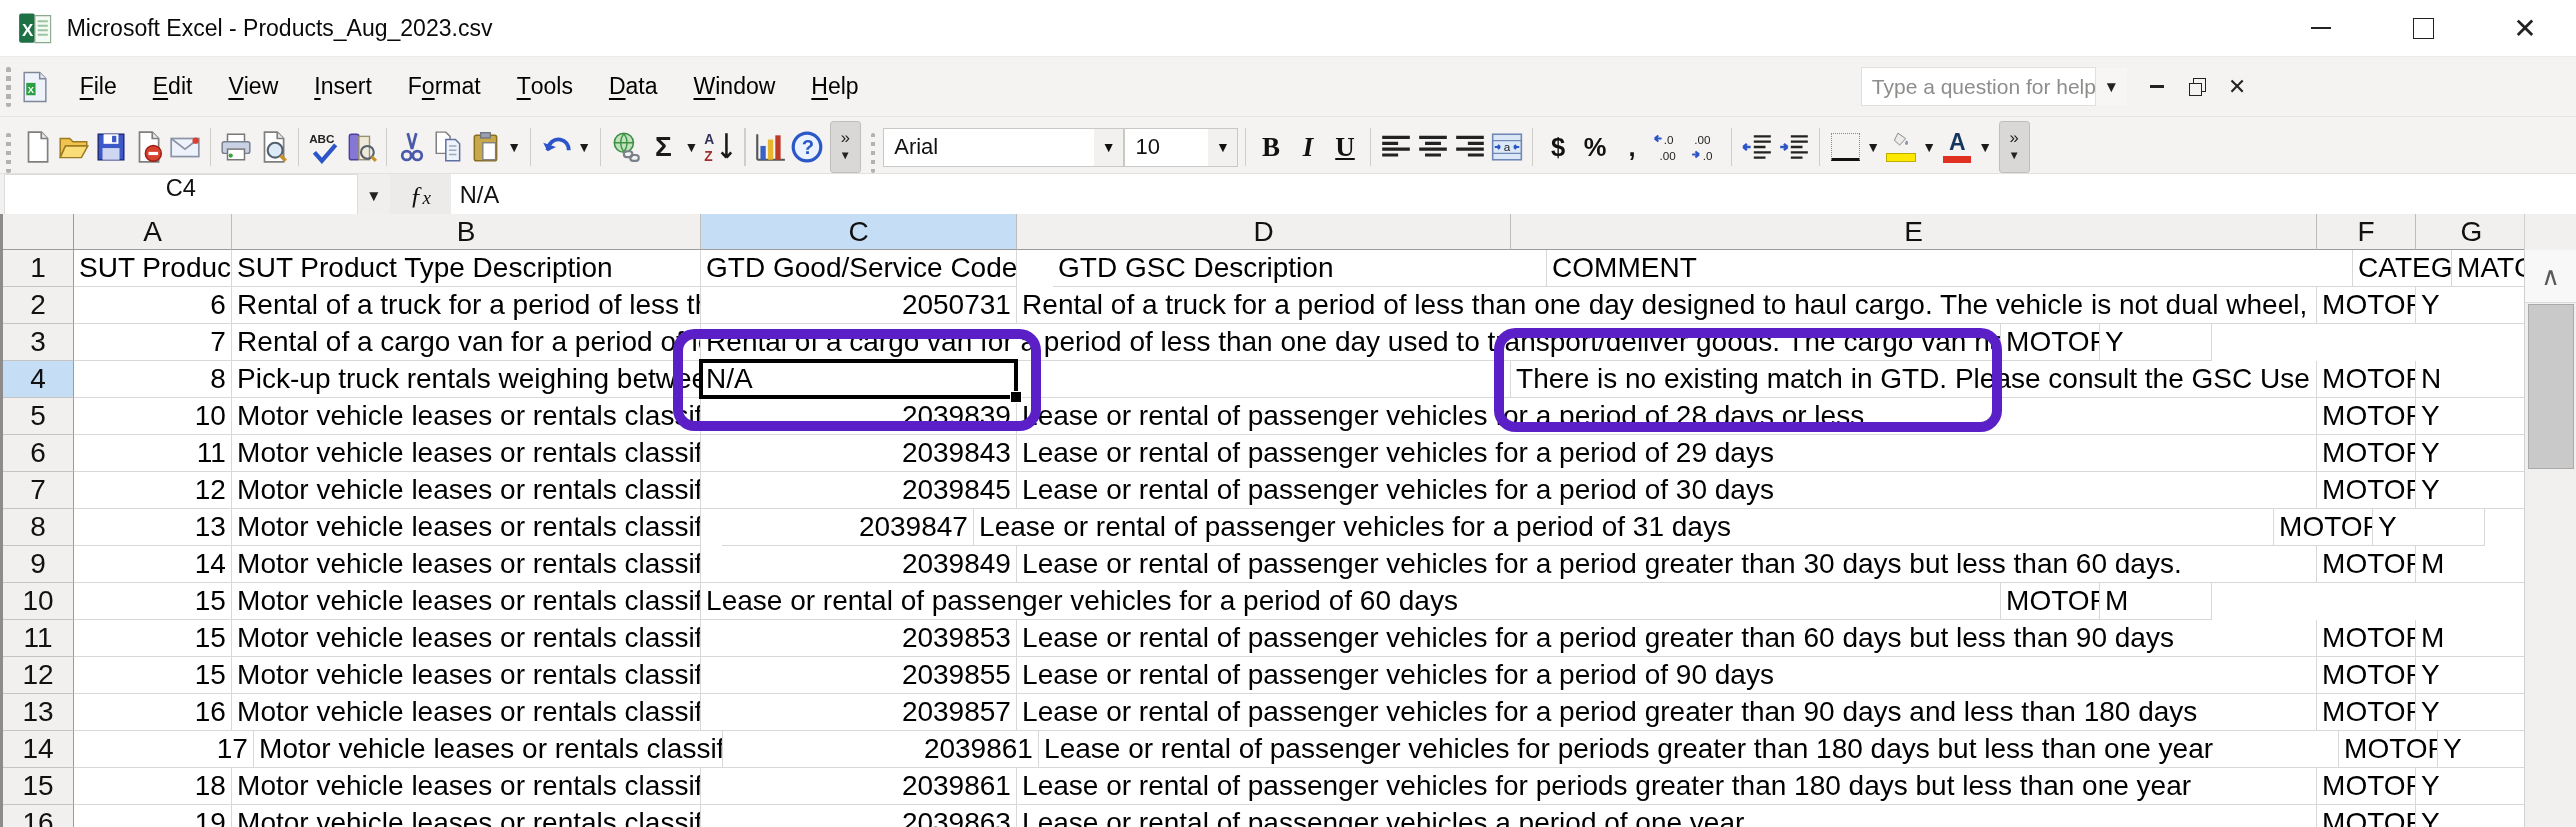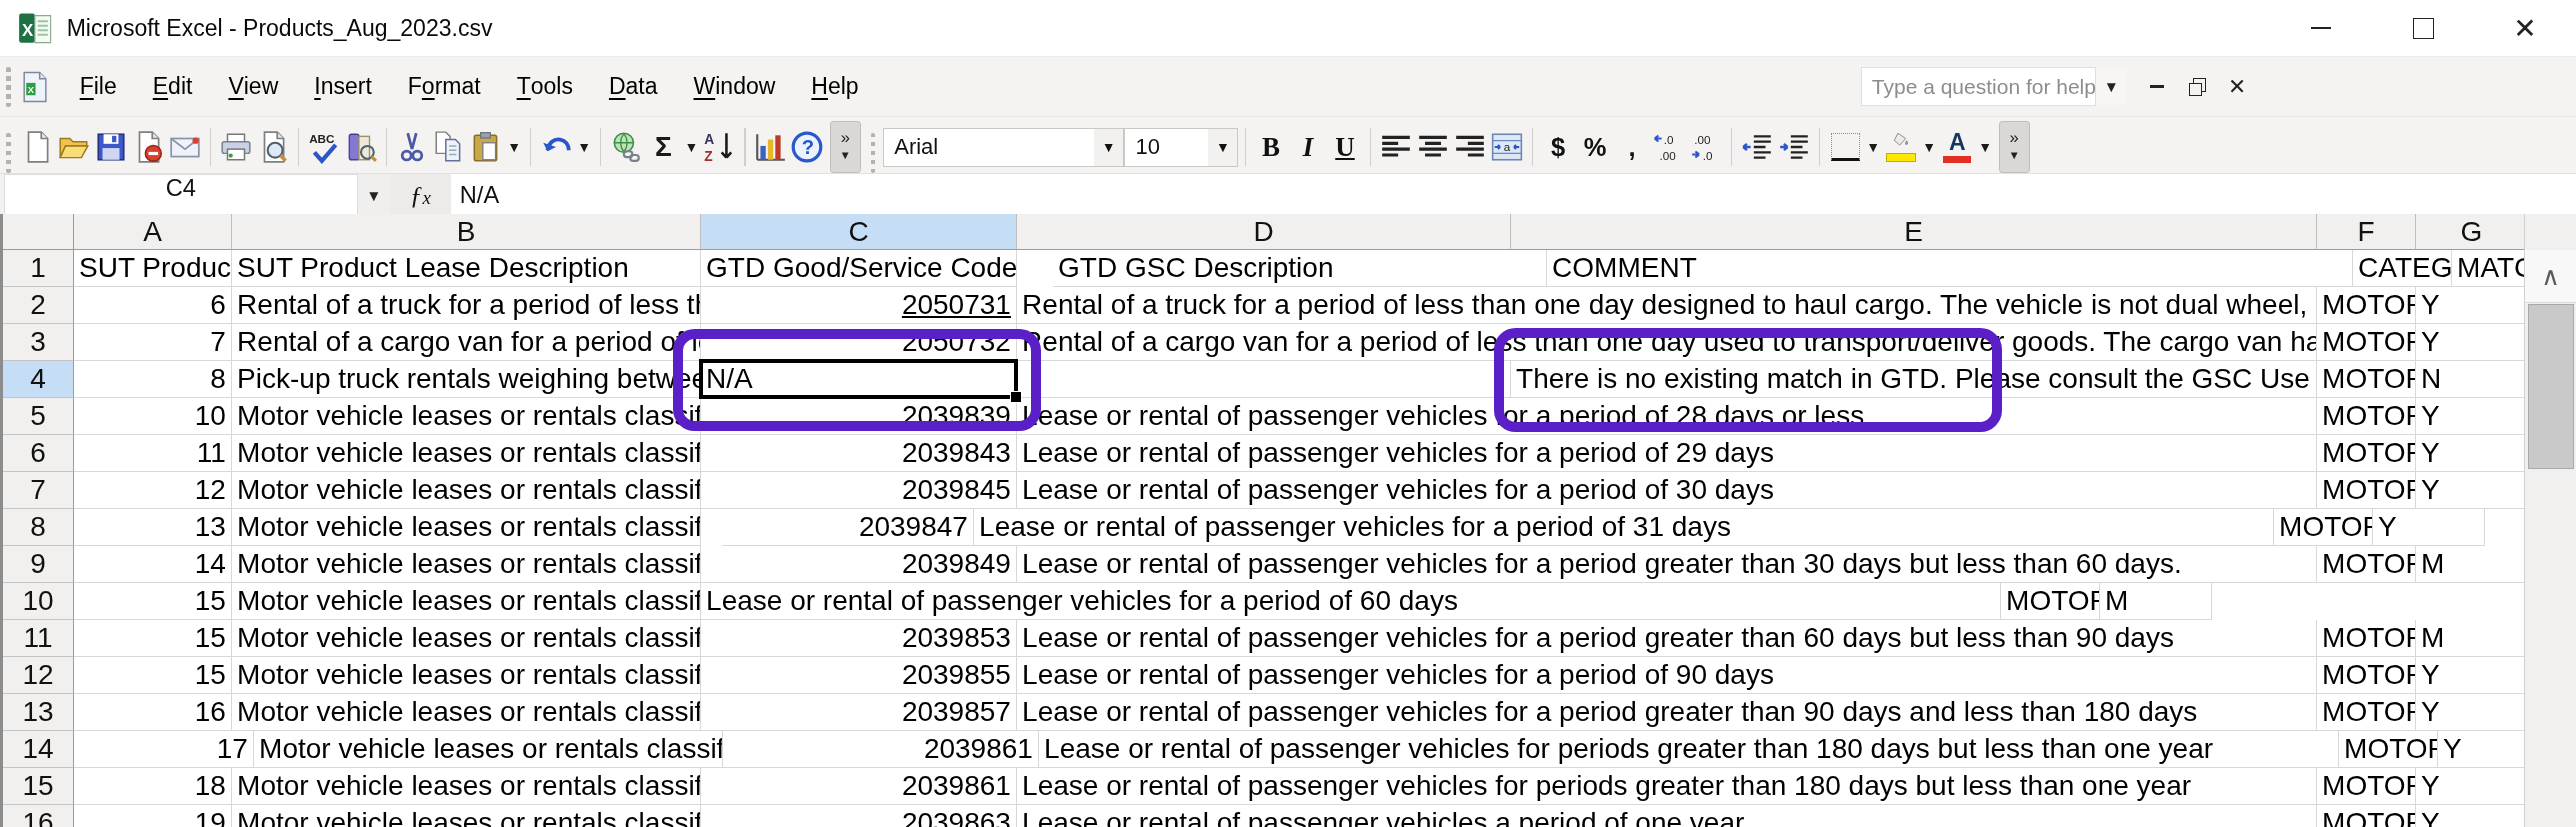--- a/index.html
+++ b/index.html
@@ -422,41 +422,40 @@
       <div class="col-h sel" style="width: 316px;">C</div>
       <div class="col-h" style="width: 494px;">D</div>
       <div class="col-h" style="width: 806px;">E</div>
       <div class="col-h" style="width: 99px;">F</div>
       <div class="col-h" style="width: 112px;">G</div>
     </div>
   <div id="grid-rows">
       <div class="row">
         <div class="rowhdr">1</div>
         <div class="cell" style="width: 158px;">SUT Product Code</div>
-        <div class="cell" style="width: 469px;">SUT Product Lease Description</div>
+        <div class="cell" style="width: 469px;">SUT Product Type Description</div>
         <div class="cell" style="width: 316px;">GTD Good/Service Code</div>
         <div class="cell" style="width: 494px; margin-left: 36px;">GTD GSC Description</div>
         <div class="cell" style="width: 806px;">COMMENT</div>
         <div class="cell" style="width: 99px;">CATEGORY</div>
         <div class="cell" style="width: 112px;">MATCH</div>
       </div>
       <div class="row">
         <div class="rowhdr">2</div>
         <div class="cell num" style="width: 158px;">6</div>
         <div class="cell" style="width: 469px;">Rental of a truck for a period of less than</div>
-        <div class="cell num" style="width: 316px; text-decoration: underline;">2050731</div>
+        <div class="cell num" style="width: 316px;">2050731</div>
         <div class="cell" style="width: 1300px;">Rental of a truck for a period of less than one day designed to haul cargo. The vehicle is not dual wheel, h</div>
         <div class="cell" style="width: 99px;">MOTORVEHICLE</div>
         <div class="cell" style="width: 112px;">Y</div>
       </div>
       <div class="row">
         <div class="rowhdr">3</div>
         <div class="cell num" style="width: 158px;">7</div>
         <div class="cell" style="width: 469px;">Rental of a cargo van for a period of less</div>
-        <div class="cell num" style="width: 316px;">2050732</div>
         <div class="cell" style="width: 1300px;">Rental of a cargo van for a period of less than one day used to transport/deliver goods. The cargo van ha</div>
         <div class="cell" style="width: 99px;">MOTORVEHICLE</div>
         <div class="cell" style="width: 112px;">Y</div>
       </div>
       <div class="row">
         <div class="rowhdr sel">4</div>
         <div class="cell num" style="width: 158px;">8</div>
         <div class="cell" style="width: 469px;">Pick-up truck rentals weighing between 9</div>
         <div class="cell selcell" style="width: 316px;">N/A</div>
         <div class="cell" style="width: 494px;"></div>

